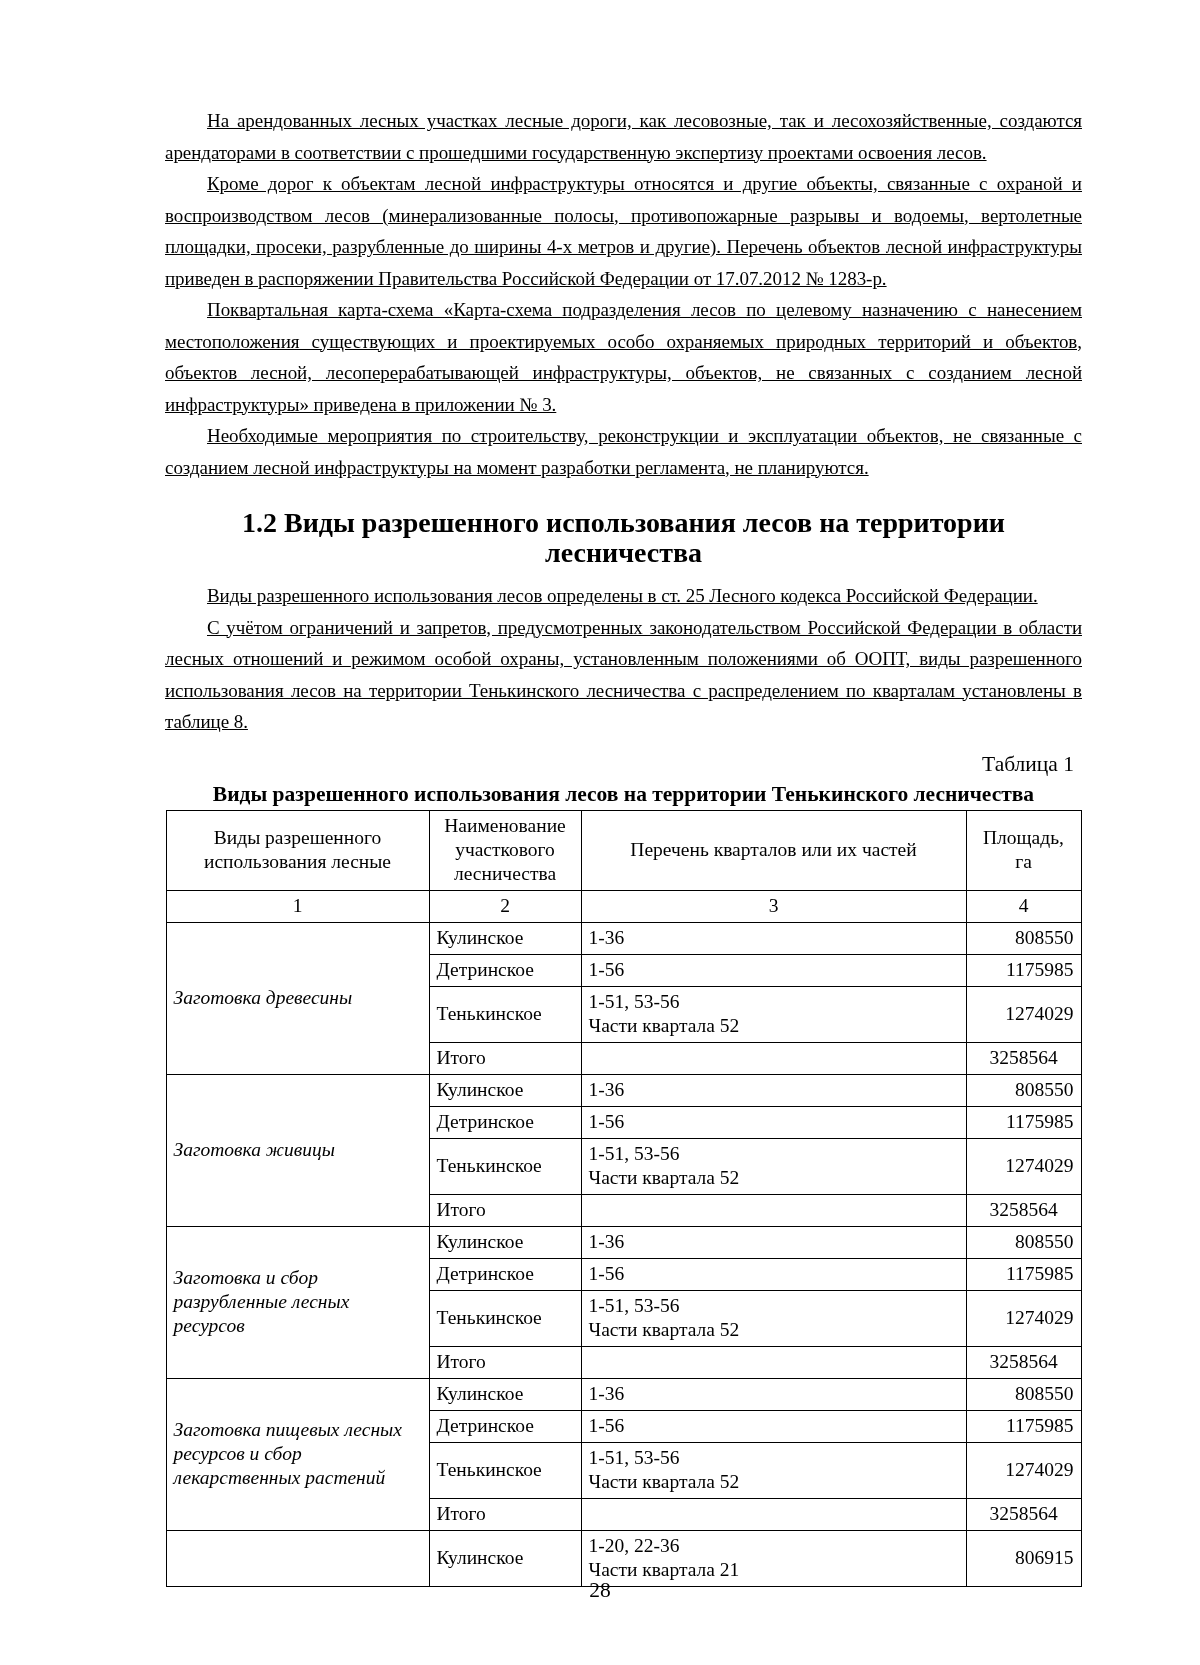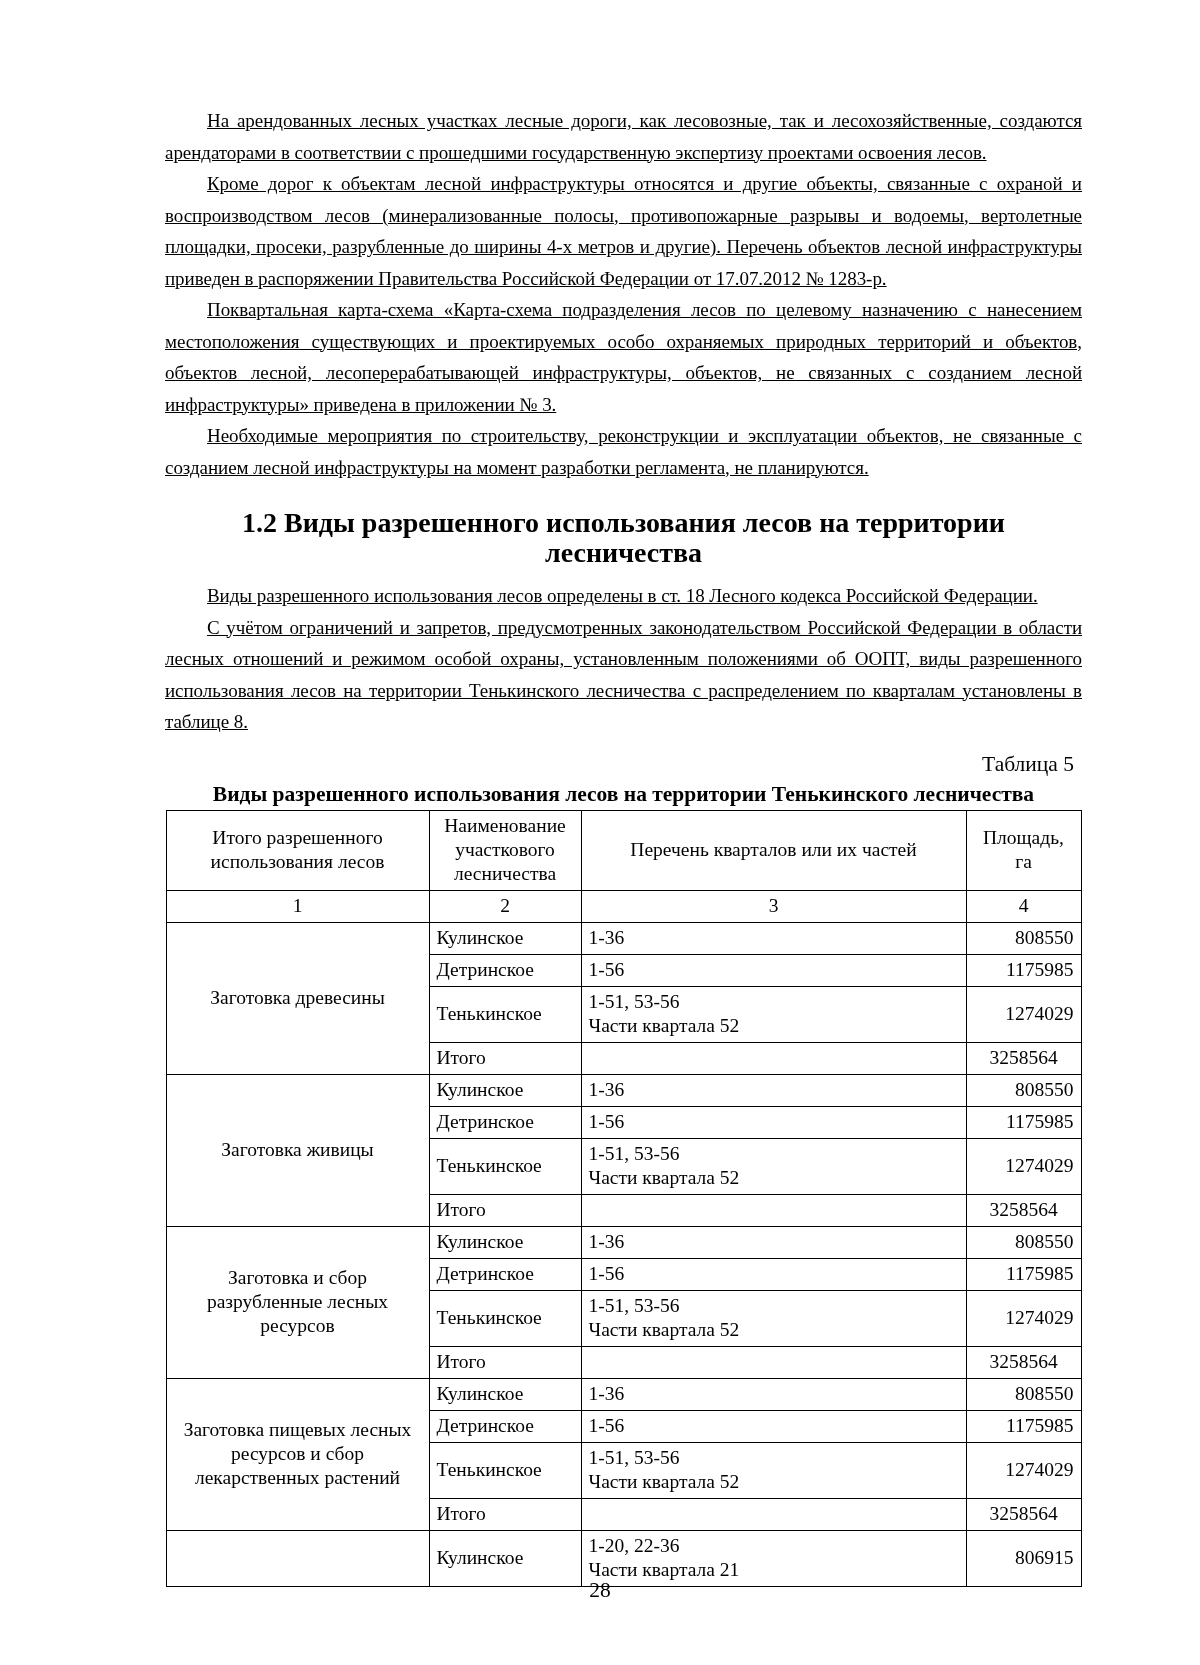--- a/index.html
+++ b/index.html
@@ -78,22 +78,23 @@
     padding-top: 6px;
     line-height: 25px;
   }
   td.numrow {
     text-align: center;
     padding: 1px 4px 2px 4px;
     line-height: 23px;
   }
   td.usecell {
     vertical-align: middle;
-    text-align: center;
+    text-align: left;
     line-height: 25px;
+    font-style: italic;
   }
   td.district {
     text-align: left;
   }
   td.quarters {
     text-align: left;
     line-height: 25px;
   }
   td.area {
     text-align: right;
@@ -125,36 +126,36 @@
 
 <div class="page">
 
   <p class="para">На арендованных лесных участках лесные дороги, как лесовозные, так и лесохозяйственные, создаются арендаторами в соответствии с прошедшими государственную экспертизу проектами освоения лесов.</p>
   <p class="para">Кроме дорог к объектам лесной инфраструктуры относятся и другие объекты, связанные с охраной и воспроизводством лесов (минерализованные полосы, противопожарные разрывы и водоемы, вертолетные площадки, просеки, разрубленные до ширины 4-х метров и другие). Перечень объектов лесной инфраструктуры приведен в распоряжении Правительства Российской Федерации от 17.07.2012 № 1283-р.</p>
   <p class="para">Поквартальная карта-схема «Карта-схема подразделения лесов по целевому назначению с нанесением местоположения существующих и проектируемых особо охраняемых природных территорий и объектов, объектов лесной, лесоперерабатывающей инфраструктуры, объектов, не связанных с созданием лесной инфраструктуры» приведена в приложении № 3.</p>
   <p class="para">Необходимые мероприятия по строительству, реконструкции и эксплуатации объектов, не связанные с созданием лесной инфраструктуры на момент разработки регламента, не планируются.</p>
 
   <h2 class="section-heading">1.2 Виды разрешенного использования лесов на территории лесничества</h2>
 
-  <p class="para">Виды разрешенного использования лесов определены в ст. 18 Лесного кодекса Российской Федерации.</p>
+  <p class="para">Виды разрешенного использования лесов определены в ст. 25 Лесного кодекса Российской Федерации.</p>
   <p class="para">С учётом ограничений и запретов, предусмотренных законодательством Российской Федерации в области лесных отношений и режимом особой охраны, установленным положениями об ООПТ, виды разрешенного использования лесов на территории Тенькинского лесничества с распределением по кварталам установлены в таблице 8.</p>
 
-  <div class="table-number">Таблица 5</div>
+  <div class="table-number">Таблица 1</div>
   <div class="table-caption">Виды разрешенного использования лесов на территории Тенькинского лесничества</div>
 
   <table class="main-table">
     <colgroup>
       <col class="col-1">
         <col class="col-2">
         <col class="col-3">
         <col class="col-4">
     </colgroup>
     <thead>
       <tr>
-        <th class="hdr">Итого разрешенного использования лесов</th>
+        <th class="hdr">Виды разрешенного использования лесные</th>
         <th class="hdr">Наименование участкового лесничества</th>
         <th class="hdr">Перечень кварталов или их частей</th>
         <th class="hdr">Площадь, га</th>
       </tr>
       <tr>
         <td class="numrow">1</td>
         <td class="numrow">2</td>
         <td class="numrow">3</td>
         <td class="numrow">4</td>
       </tr>

